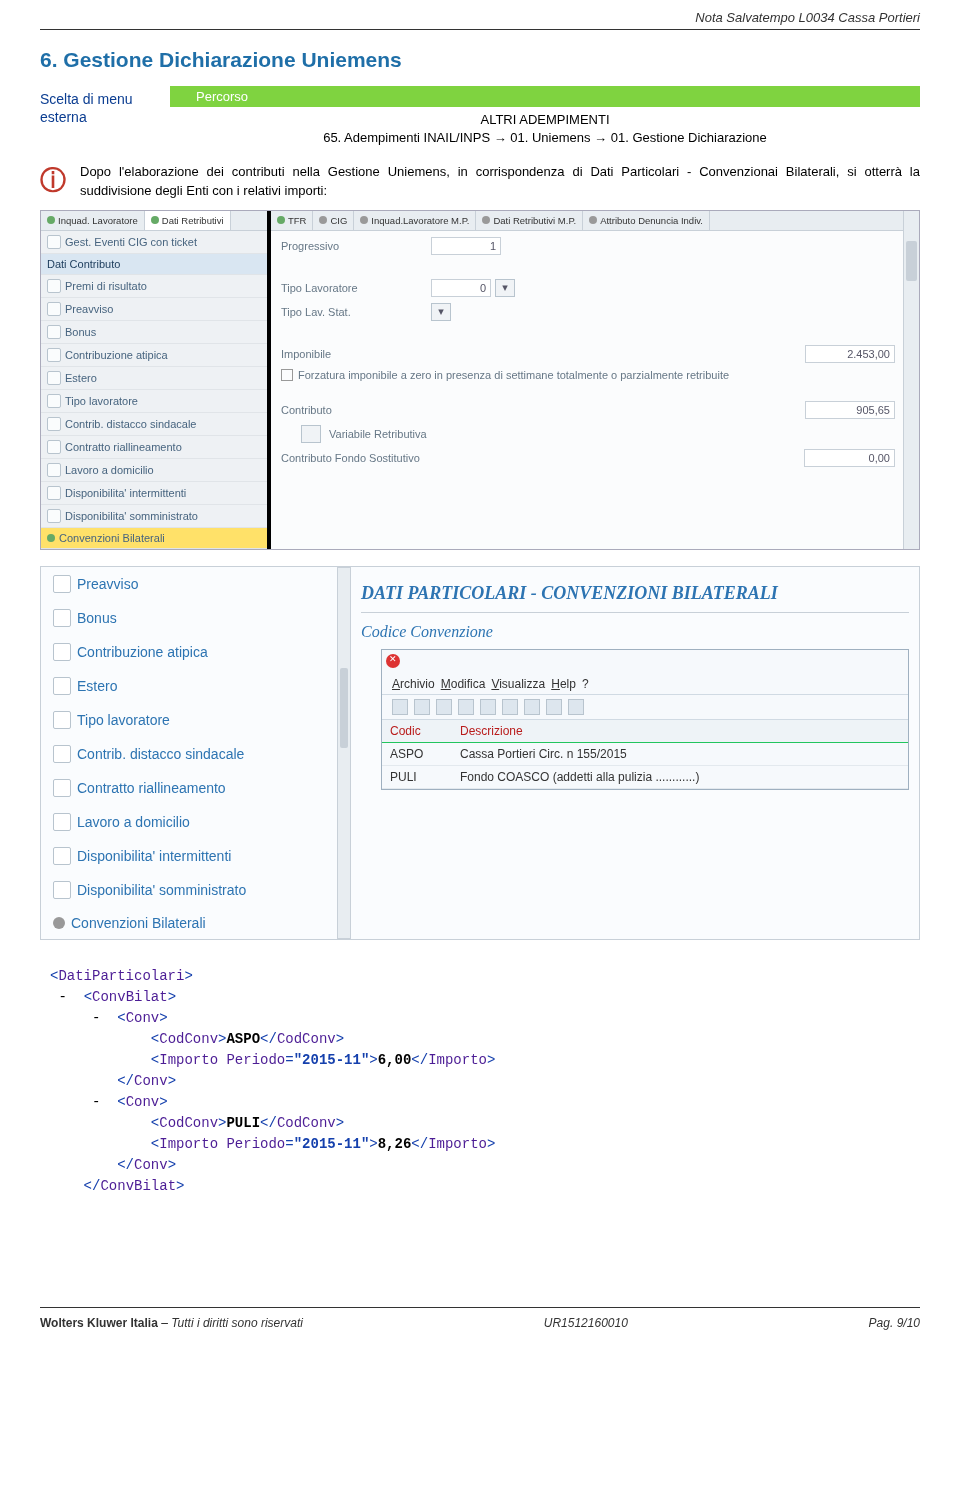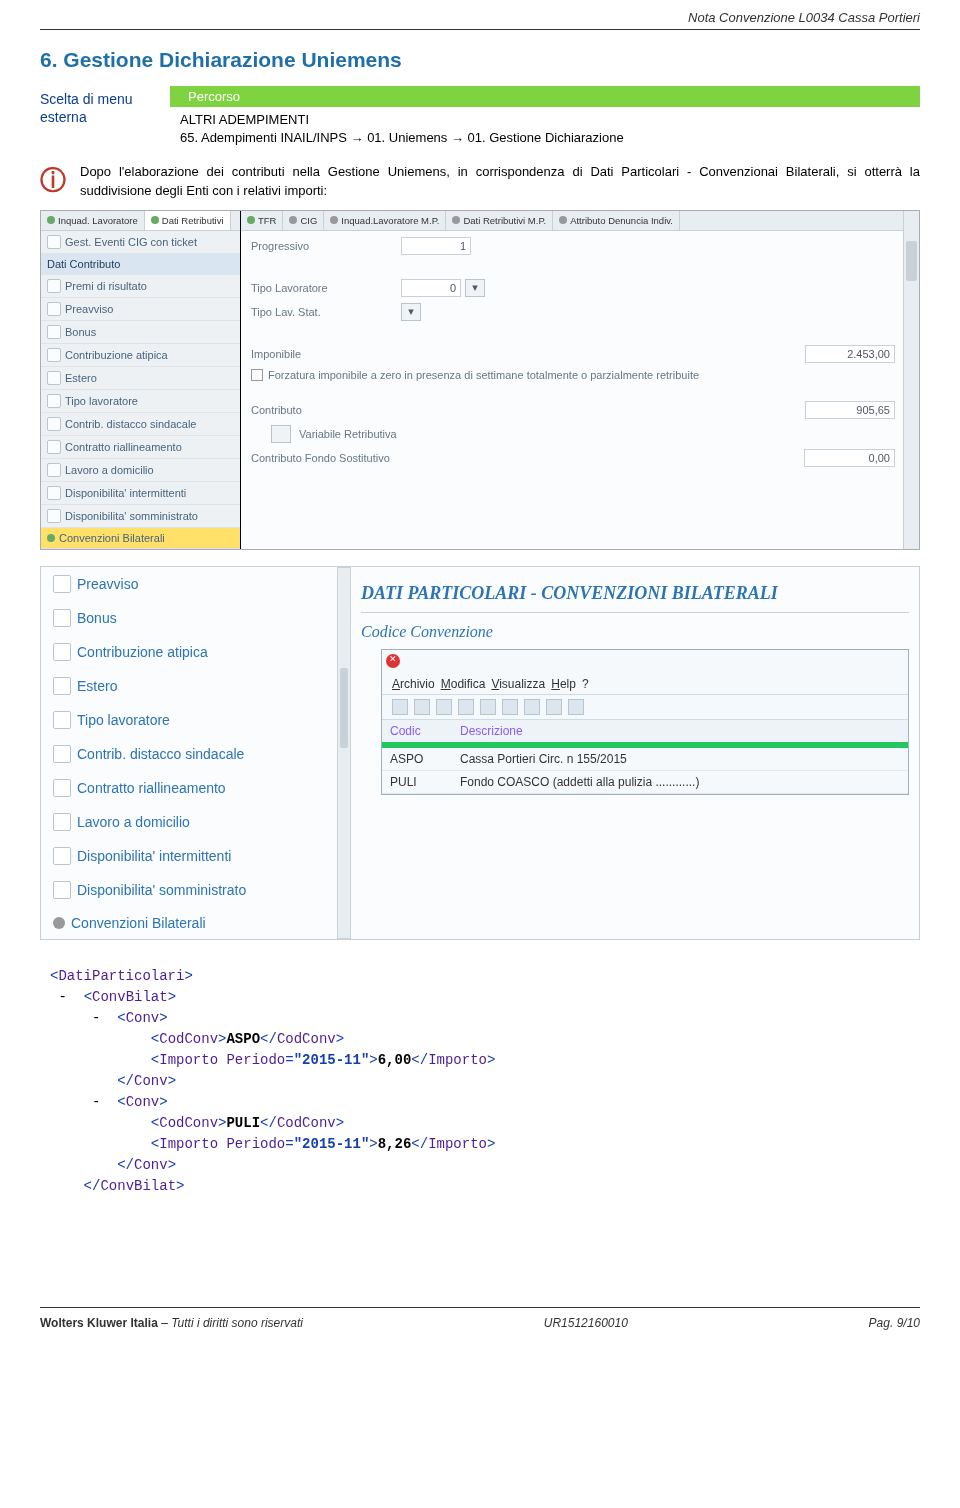--- a/index.html
+++ b/index.html
@@ -33,27 +33,28 @@
     color: #0b3d91;
     font-size: 14px;
     width: 130px;
     padding-top: 4px;
     line-height: 1.3;
   }
   .percorso-box { flex: 1; }
   .percorso-head {
     background: #7fd340;
     color: #fff;
-    padding: 3px 18px;
+    padding: 3px 26px;
     font-size: 13px;
   }
   .percorso-body {
     padding: 4px 10px;
     font-size: 13px;
     line-height: 1.4;
+    text-align: center;
   }
   .info-row { display: flex; align-items: flex-start; margin-top: 12px; }
   .info-icon {
     color: #c0392b;
     font-size: 26px;
     font-weight: bold;
     width: 40px;
     text-align: left;
     font-family: Georgia, serif;
   }
@@ -68,23 +69,23 @@
   .shot1 {
     margin-top: 10px;
     border: 1px solid #aab;
     background: #f5f7fa;
     display: flex;
     font-size: 11px;
     color: #333;
     position: relative;
   }
   .shot1 .left {
-    width: 200px;
+    width: 230px;
     background: #eef1f4;
-    border-right: 1px solid #000000;
+    border-right: 4px solid #000000;
   }
   .tabs-row {
     display: flex;
     background: #e8edf1;
     border-bottom: 1px solid #c8d0d8;
     font-size: 10px;
   }
   .tab-item {
     padding: 4px 6px;
     border-right: 1px solid #c8d0d8;
@@ -198,21 +199,21 @@
   }
   .popup .menubar span { }
   .popup .menubar .ul { text-decoration: underline; }
   .popup .toolbar {
     display: flex; gap: 6px; padding: 4px 10px; border-bottom: 1px solid #d0dae3; align-items: center;
   }
   .popup .toolbar .ticon {
     width: 16px; height: 16px; background: #dde6ee; border: 1px solid #b8c4ce;
   }
   .popup table { border-collapse: collapse; width: 100%; font-size: 12px; }
-  .popup th { text-align: left; padding: 4px 8px; border-bottom: 6px solid #22c55e; color: #8b5cf6; background: #eef3f7; font-weight: normal; }
+  .popup th { text-align: left; padding: 4px 8px; border-bottom: 1px solid #22c55e; color: #b91c1c; background: #eef3f7; font-weight: normal; }
   .popup td { padding: 4px 8px; border-bottom: 1px solid #e3e9ee; color: #333; }
 
   
   .xml-block {
     font-family: Consolas, "Courier New", monospace;
     font-size: 14px;
     margin: 26px 10px 0 10px;
     line-height: 1.5;
     white-space: pre;
   }
@@ -233,21 +234,21 @@
     font-style: italic;
     color: #333;
   }
   .footer .company { font-weight: bold; font-style: normal; }
 </style>
 </head>
 <body>
 
 <div class="page">
 
-  <div class="doc-header">Nota Convenzione  L0034 Cassa Portieri</div>
+  <div class="doc-header">Nota Salvatempo  L0034 Cassa Portieri</div>
 
   <div class="section-title">6.  Gestione  Dichiarazione Uniemens</div>
 
   <div class="row-top">
     <div class="menu-ext">
       <span>Scelta di menu</span><br>
       <span>esterna</span>
     </div>
     <div class="percorso-box">
       <div class="percorso-head">Percorso</div>

